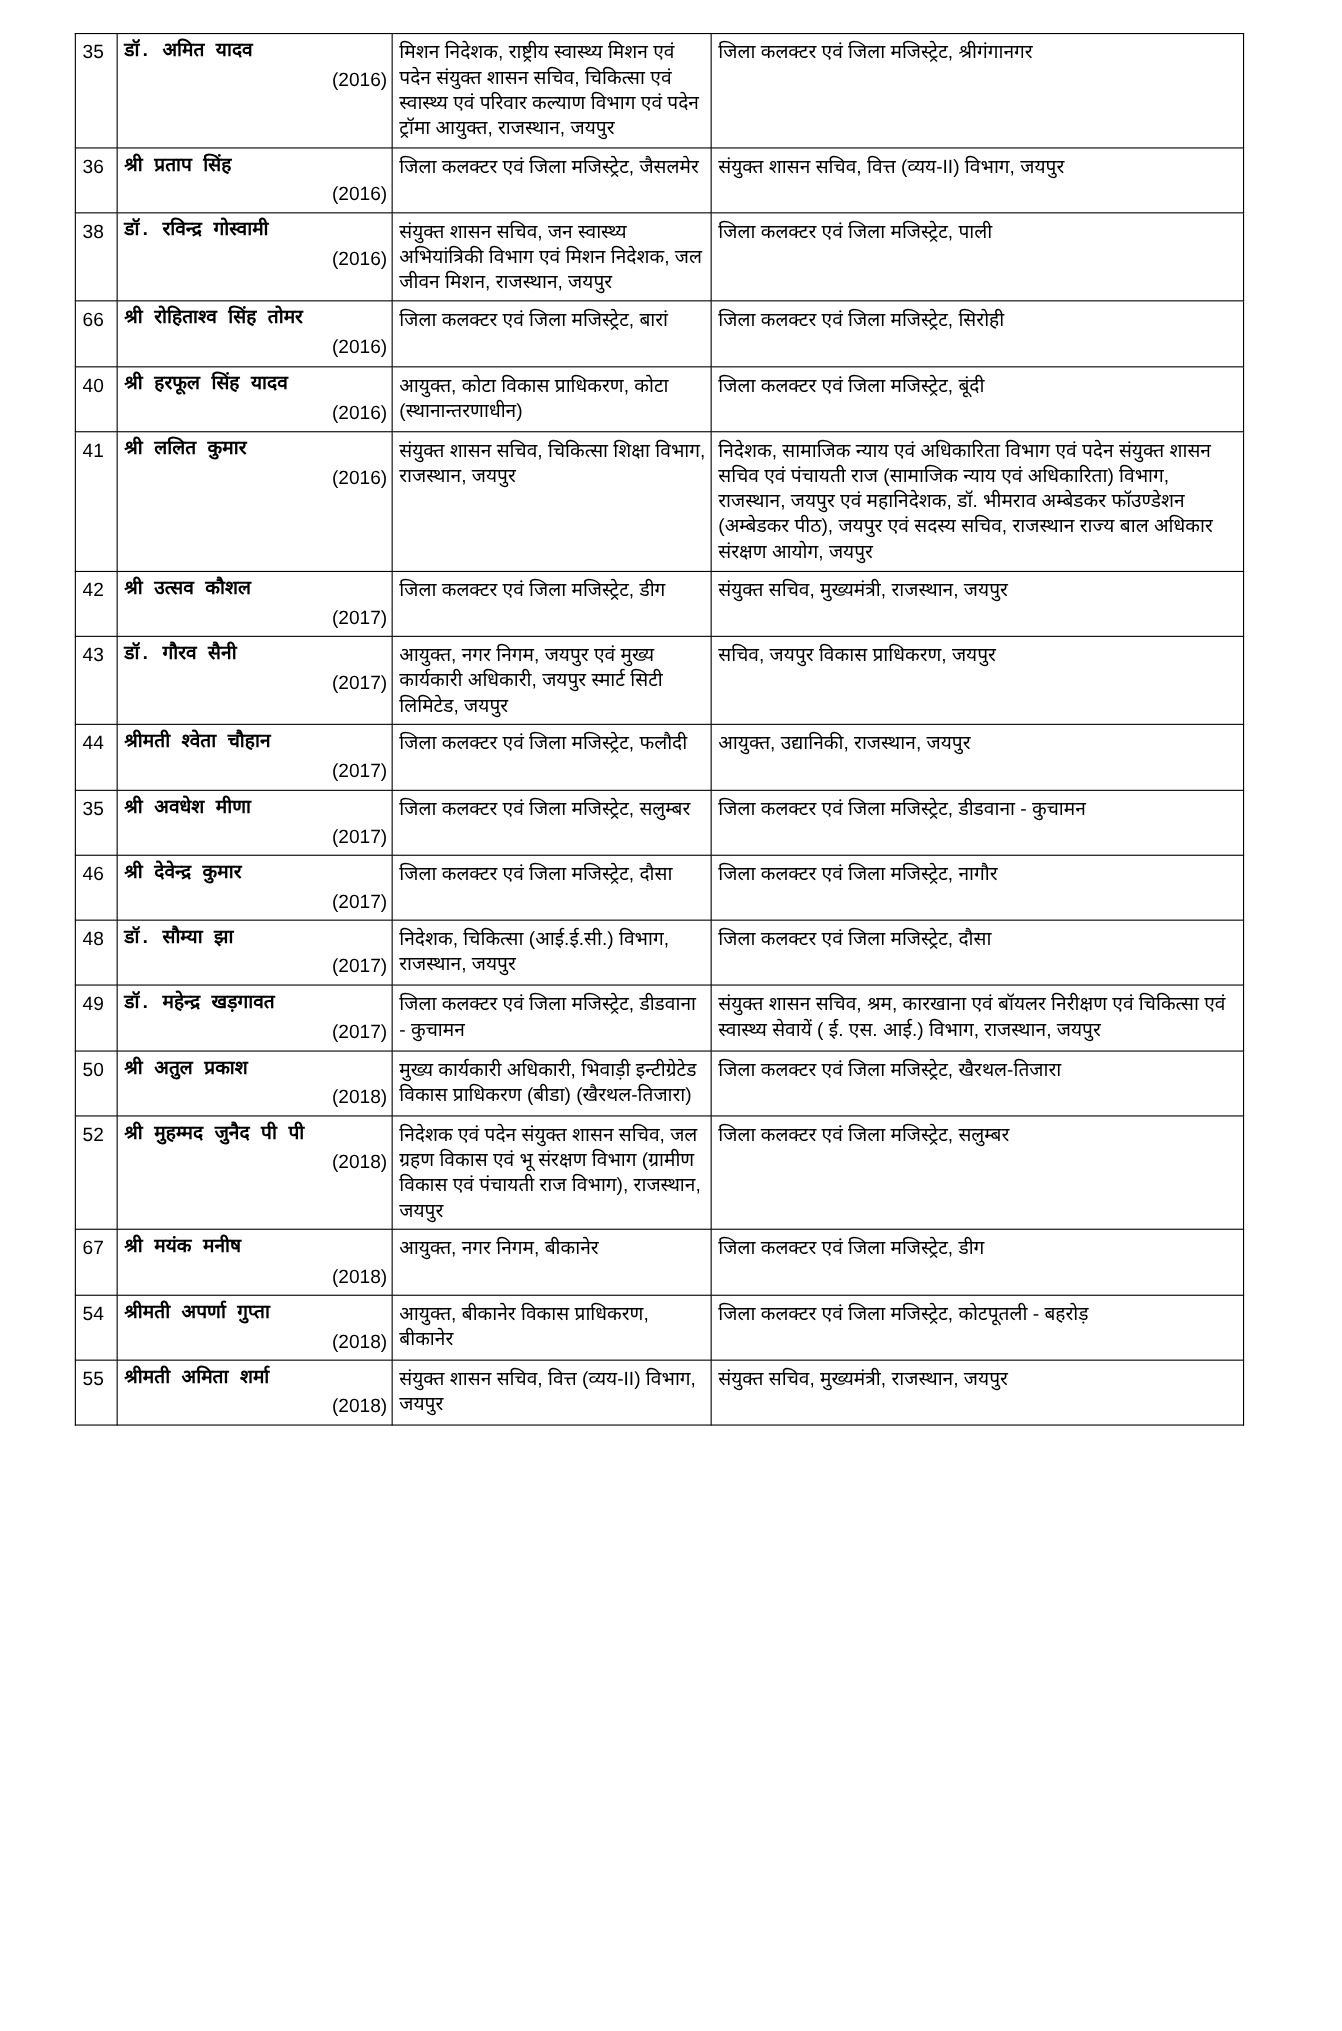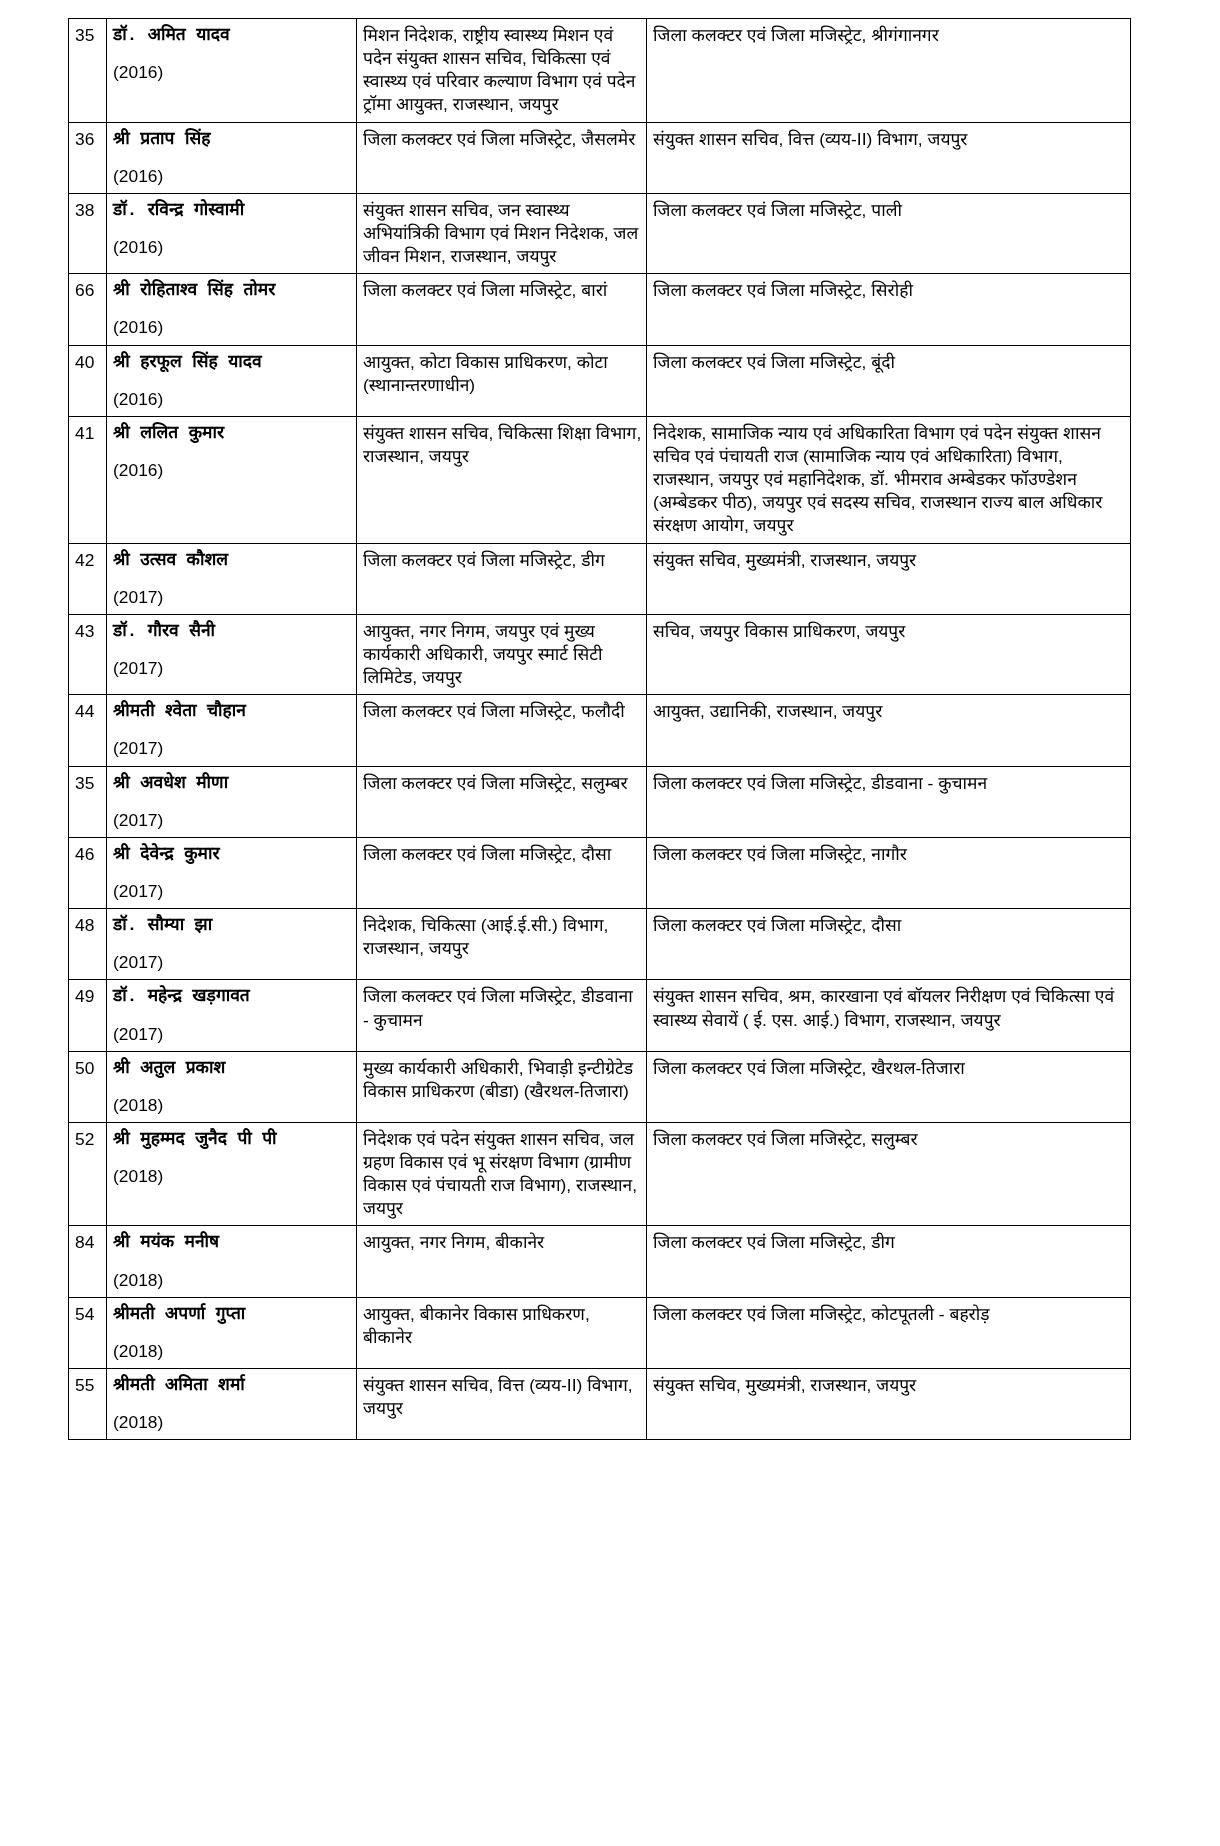--- a/index.html
+++ b/index.html
@@ -13,21 +13,21 @@
     font-family: "Liberation Sans", "DejaVu Sans", sans-serif;
     color: #000000;
     overflow: hidden;
   }
   #page {
     position: relative;
     width: 1220px;
     height: 1846px;
     background: #ffffff;
     box-sizing: border-box;
-    padding: 18px 90px 0 68px;
+    padding: 30px 90px 0 68px;
   }
   table.officers {
     border-collapse: collapse;
     width: 1062px;
     table-layout: fixed;
     background: #ffffff;
   }
   table.officers col.c-sn    { width: 38px; }
   table.officers col.c-name  { width: 250px; }
   table.officers col.c-prev  { width: 290px; }
@@ -50,21 +50,22 @@
   }
   td.name .nm {
     font-weight: 700;
     display: block;
     white-space: nowrap;
     font-family: Liberation Mono, monospace;
   }
   td.name .yr {
     font-weight: 400;
     display: block;
-    margin-top: 14px;
+    margin-top: 2px;
+    text-align: right;
   }
   td.post {
     font-weight: 400;
   }
   .cellpad-1 { padding-bottom: 22px; }
   .cellpad-2 { padding-bottom: 48px; }
   .cellpad-3 { padding-bottom: 70px; }
 </style>
 </head>
 <body>
@@ -207,21 +208,21 @@
         <tr>
           <td class="sn cellpad-1">52</td>
           <td class="name cellpad-1">
             <span class="nm">श्री मुहम्मद जुनैद पी पी</span>
             <span class="yr">(2018)</span>
           </td>
           <td class="post cellpad-1">निदेशक एवं पदेन संयुक्त शासन सचिव, जल ग्रहण विकास एवं भू संरक्षण विभाग (ग्रामीण विकास एवं पंचायती राज विभाग), राजस्थान, जयपुर</td>
           <td class="post cellpad-1">जिला कलक्टर एवं जिला मजिस्ट्रेट, सलुम्बर</td>
         </tr>
         <tr>
-          <td class="sn">84</td>
+          <td class="sn">67</td>
           <td class="name">
             <span class="nm">श्री मयंक मनीष</span>
             <span class="yr">(2018)</span>
           </td>
           <td class="post">आयुक्त, नगर निगम, बीकानेर</td>
           <td class="post">जिला कलक्टर एवं जिला मजिस्ट्रेट, डीग</td>
         </tr>
         <tr>
           <td class="sn">54</td>
           <td class="name">

